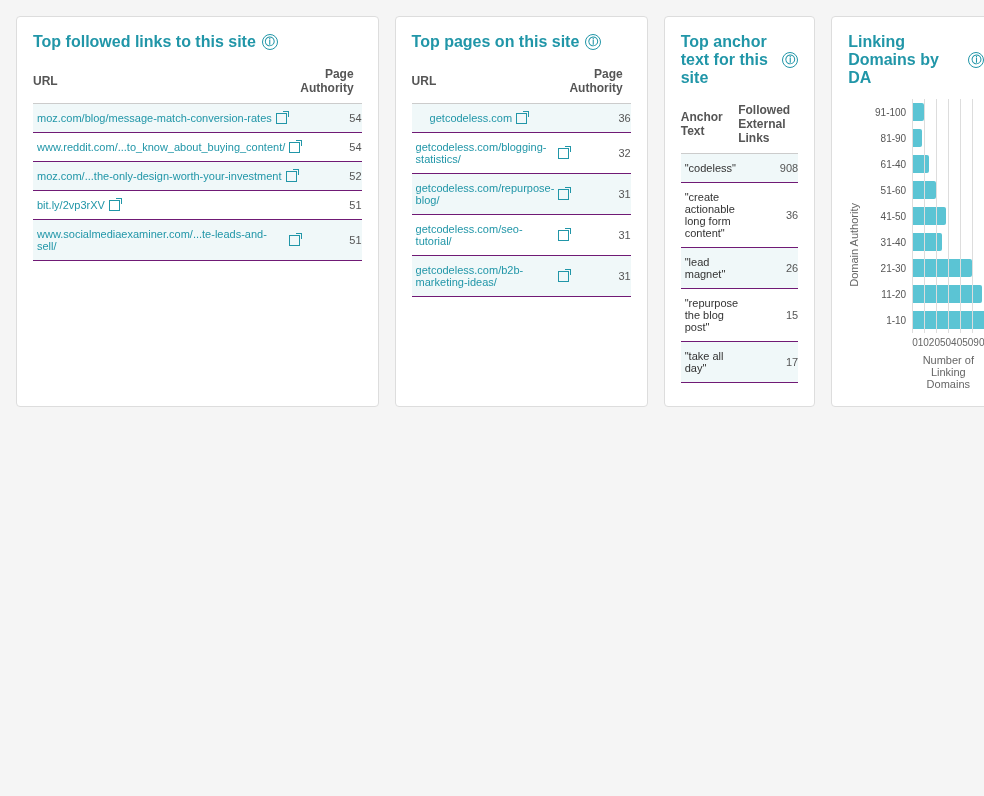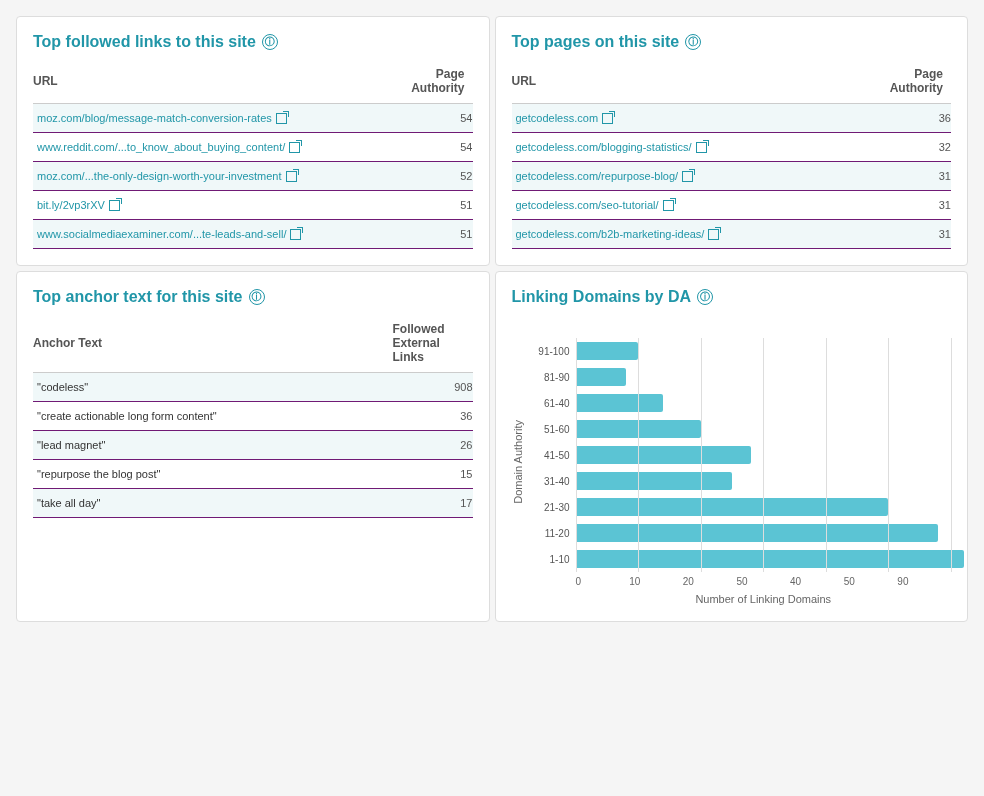--- a/index.html
+++ b/index.html
@@ -5,22 +5,22 @@
     * { box-sizing: border-box; margin: 0; padding: 0; }
     body {
       font-family: Arial, sans-serif;
       background: #f5f5f5;
       padding: 16px;
       font-size: 13px;
       color: #333;
     }
     .grid {
       display: grid;
-      grid-template-columns: 1fr 1fr;
-      gap: 5px;
+      grid-template-columns: 1fr 1fr 1fr 1fr;
+      gap: 16px;
     }
     .card {
       background: #fff;
       border: 1px solid #ddd;
       border-radius: 4px;
       padding: 16px;
     }
     .card-title {
       font-size: 16px;
       font-weight: bold;
@@ -233,21 +233,21 @@
     </div>
     <table>
       <thead>
         <tr>
           <th>URL</th>
           <th class="right" style="width:70px; text-align:right;">Page<br>Authority</th>
         </tr>
       </thead>
       <tbody id="top-pages-body">
           <tr>
-    <td style="padding-left:4px;">
+    <td style="padding-left:18px;">
       <a class="url-link" href="#">
         <span>getcodeless.com</span>
         <span class="ext-icon"></span>
       </a>
     </td>
     <td class="right">36</td>
   </tr>
           <tr>
     <td style="padding-left:4px;">
       <a class="url-link" href="#">
@@ -328,21 +328,21 @@
   <div class="card">
     <div class="card-title">
       <span>Linking Domains by DA</span>
       <span class="info-icon">ⓘ</span>
     </div>
     <div class="chart-container">
       <div class="chart-area">
         <div class="y-axis-label">Domain Authority</div>
         <div class="chart-inner">
           <div class="bars-section" id="bars-section">
-              <div style="position: relative; margin-top: 20px;">
+              <div style="position: relative;">
                 <div class="bar-row">
                   <div class="bar-label">91-100</div>
                   <div class="bar-track">
                     <div class="bar-fill" style="width: 16.6667%;"></div>
                   </div>
                 </div>
                 <div class="bar-row">
                   <div class="bar-label">81-90</div>
                   <div class="bar-track">
                     <div class="bar-fill" style="width: 13.3333%;"></div>

